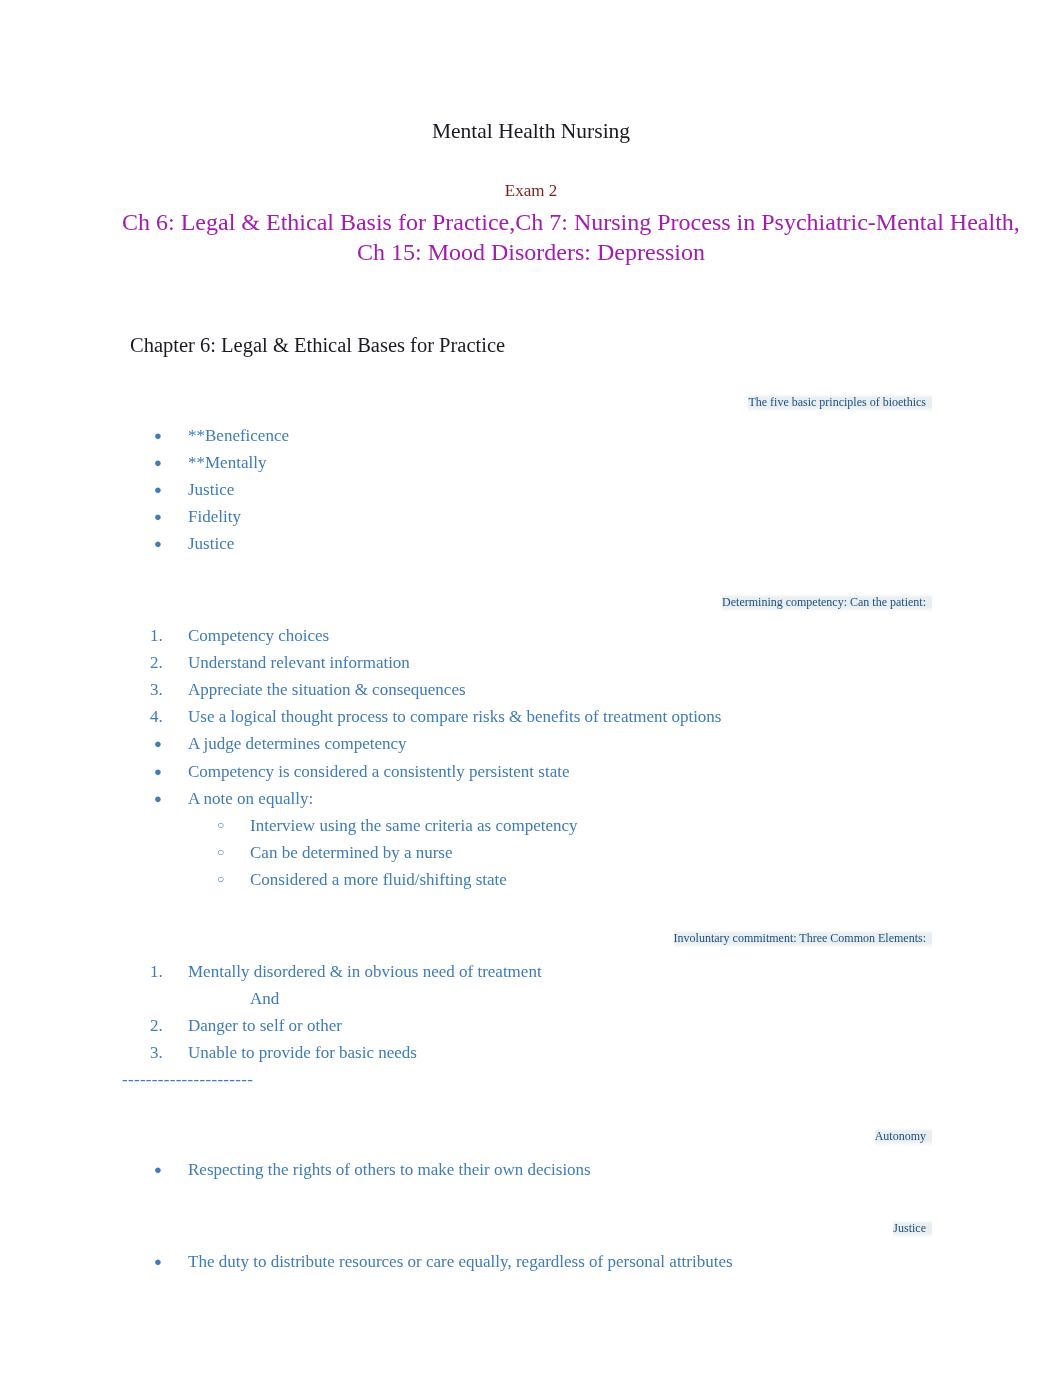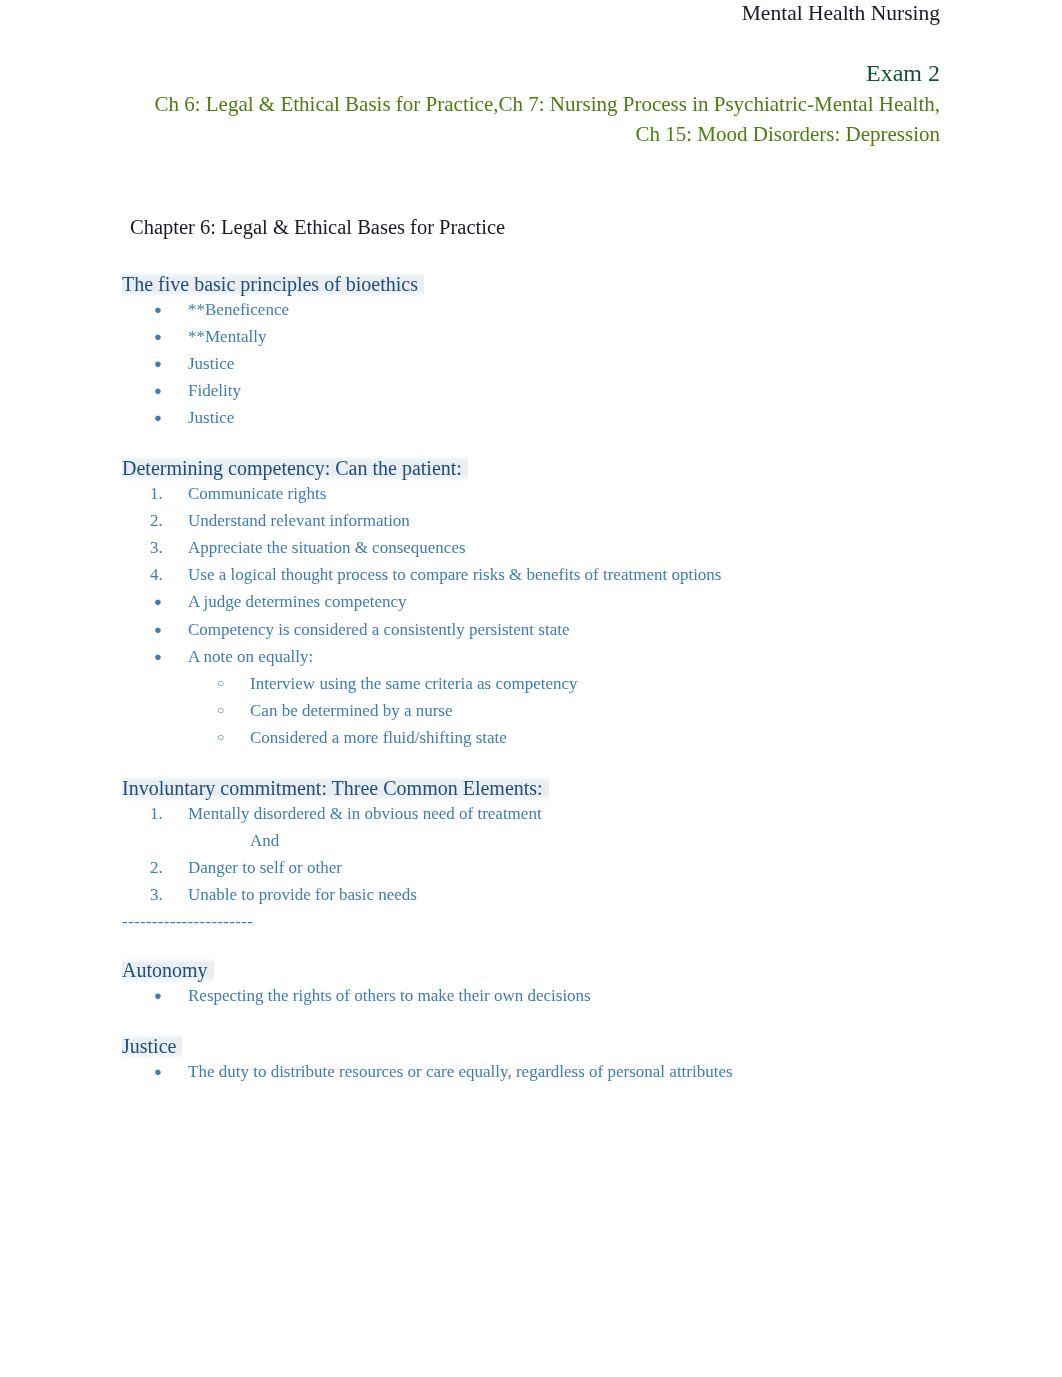--- a/index.html
+++ b/index.html
@@ -20,60 +20,62 @@
   .page {
     position: relative;
     width: 1062px;
     height: 1377px;
     box-sizing: border-box;
     padding: 0 122px;
   }
 
   
   .title-block {
-    text-align: right;
+    text-align: center;
+    padding-top: 118px;
   }
   .doc-title {
     font-size: 21.5px;
     line-height: 26px;
     color: #1a1a24;
     font-weight: normal;
     margin: 0;
   }
   .exam-line {
+    font-size: 17px;
+    line-height: 30.5px;
+    margin-top: 32px;
+    color: #7f1d1d;
+  }
+  .chapter-list-line {
     font-size: 24px;
     line-height: 30.5px;
-    margin-top: 32px;
-    color: #14532d;
-  }
-  .chapter-list-line {
-    font-size: 21px;
-    line-height: 30.5px;
-    color: #4d7c0f;
+    color: #a21caf;
     white-space: nowrap;
   }
 
   
   .section-heading {
     font-size: 20.5px;
     line-height: 26px;
     color: #1a1a24;
     font-weight: normal;
     margin: 8px;
     padding-top: 56px;
   }
 
   
   .subhead {
-    font-size: 20px;
+    font-size: 12px;
     line-height: 24px;
     color: #1f4e79;
-    margin: 0;
+    margin: 8px;
     padding-top: 24px;
     position: relative;
+    text-align: right;
   }
   .subhead .hl {
     background: linear-gradient(to bottom,
                 rgba(232,238,241,0) 0%,
                 rgba(230,236,240,0.85) 20%,
                 rgba(228,235,239,0.9) 70%,
                 rgba(232,238,241,0) 100%);
     padding: 1px 6px 3px 0;
     box-decoration-break: clone;
   }
@@ -156,21 +158,21 @@
   <ul class="lst">
     <li class="row bul"><span class="mk">●</span><span>**Beneficence</span></li>
     <li class="row bul"><span class="mk">●</span><span>**Mentally</span></li>
     <li class="row bul"><span class="mk">●</span><span>Justice</span></li>
     <li class="row bul"><span class="mk">●</span><span>Fidelity</span></li>
     <li class="row bul"><span class="mk">●</span><span>Justice</span></li>
   </ul>
 
   <p class="subhead"><span class="hl">Determining competency: Can the patient:</span></p>
   <ul class="lst">
-    <li class="row num"><span class="mk">1.</span><span>Communicate rights</span></li>
+    <li class="row num"><span class="mk">1.</span><span>Competency choices</span></li>
     <li class="row num"><span class="mk">2.</span><span>Understand relevant information</span></li>
     <li class="row num"><span class="mk">3.</span><span>Appreciate the situation &amp; consequences</span></li>
     <li class="row num"><span class="mk">4.</span><span>Use a logical thought process to compare risks &amp; benefits of treatment options</span></li>
     <li class="row bul"><span class="mk">●</span><span>A judge determines competency</span></li>
     <li class="row bul"><span class="mk">●</span><span>Competency is considered a consistently persistent state</span></li>
     <li class="row bul"><span class="mk">●</span><span>A note on equally:</span></li>
     <li class="row sub"><span class="mk">○</span><span>Interview using the same criteria as competency</span></li>
     <li class="row sub"><span class="mk">○</span><span>Can be determined by a nurse</span></li>
     <li class="row sub"><span class="mk">○</span><span>Considered a more fluid/shifting state</span></li>
   </ul>

